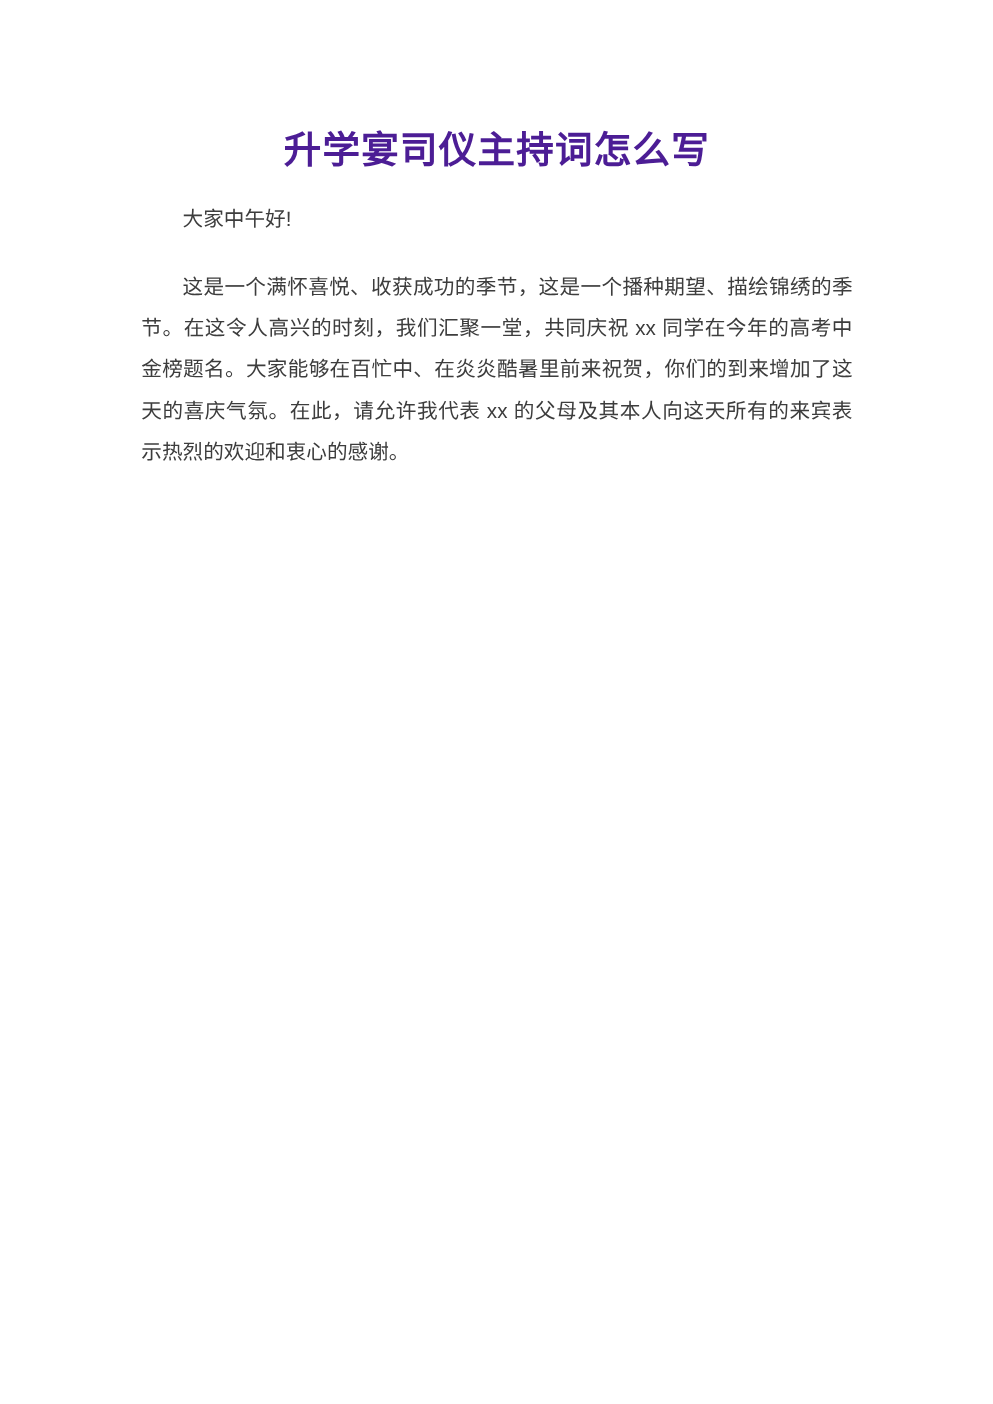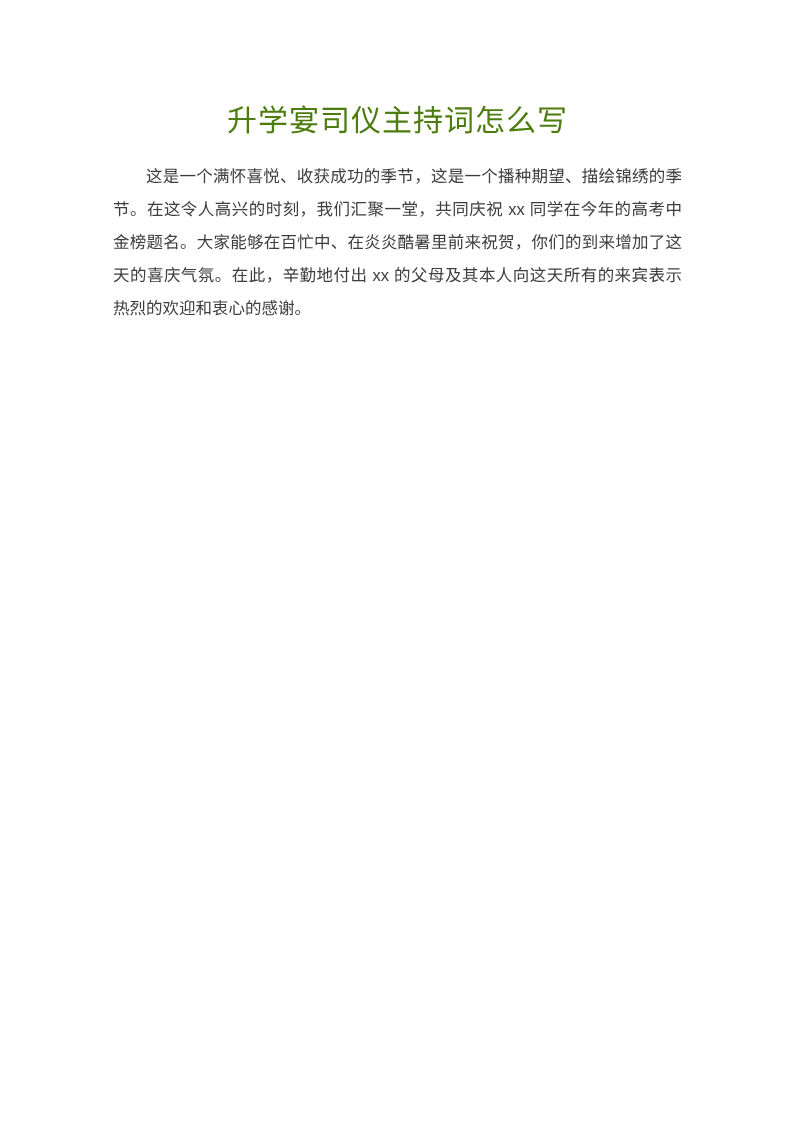--- a/index.html
+++ b/index.html
@@ -16,36 +16,37 @@
     overflow: hidden;
     box-sizing: border-box;
     padding: 103px 112px 0 113px;
     font-family: "Liberation Sans", "DejaVu Sans", sans-serif;
   }
   .doc-title {
     margin: 0 0 12px 0;
     text-align: center;
     font-size: 30px;
     line-height: 36px;
-    font-weight: normal;
-    color: #4d7c0f;
+    font-weight: bold;
+    color: #4c1d95;
     letter-spacing: 1px;
   }
   .doc-body p {
     margin: 21px 0;
     font-size: 16.5px;
     line-height: 33px;
     color: #3d3d3d;
     text-align: justify;
     text-indent: 2em;
     word-break: break-all;
   }
 </style>
 </head>
 <body>
 
 <div class="page">
   <h1 class="doc-title">升学宴司仪主持词怎么写</h1>
 
   <div class="doc-body">
-    <p>这是一个满怀喜悦、收获成功的季节，这是一个播种期望、描绘锦绣的季节。在这令人高兴的时刻，我们汇聚一堂，共同庆祝 xx 同学在今年的高考中金榜题名。大家能够在百忙中、在炎炎酷暑里前来祝贺，你们的到来增加了这天的喜庆气氛。在此，辛勤地付出 xx 的父母及其本人向这天所有的来宾表示热烈的欢迎和衷心的感谢。</p>
+    <p>大家中午好!</p>
+    <p>这是一个满怀喜悦、收获成功的季节，这是一个播种期望、描绘锦绣的季节。在这令人高兴的时刻，我们汇聚一堂，共同庆祝 xx 同学在今年的高考中金榜题名。大家能够在百忙中、在炎炎酷暑里前来祝贺，你们的到来增加了这天的喜庆气氛。在此，请允许我代表 xx 的父母及其本人向这天所有的来宾表示热烈的欢迎和衷心的感谢。</p>
   </div>
 </div>
 
 </body></html>

